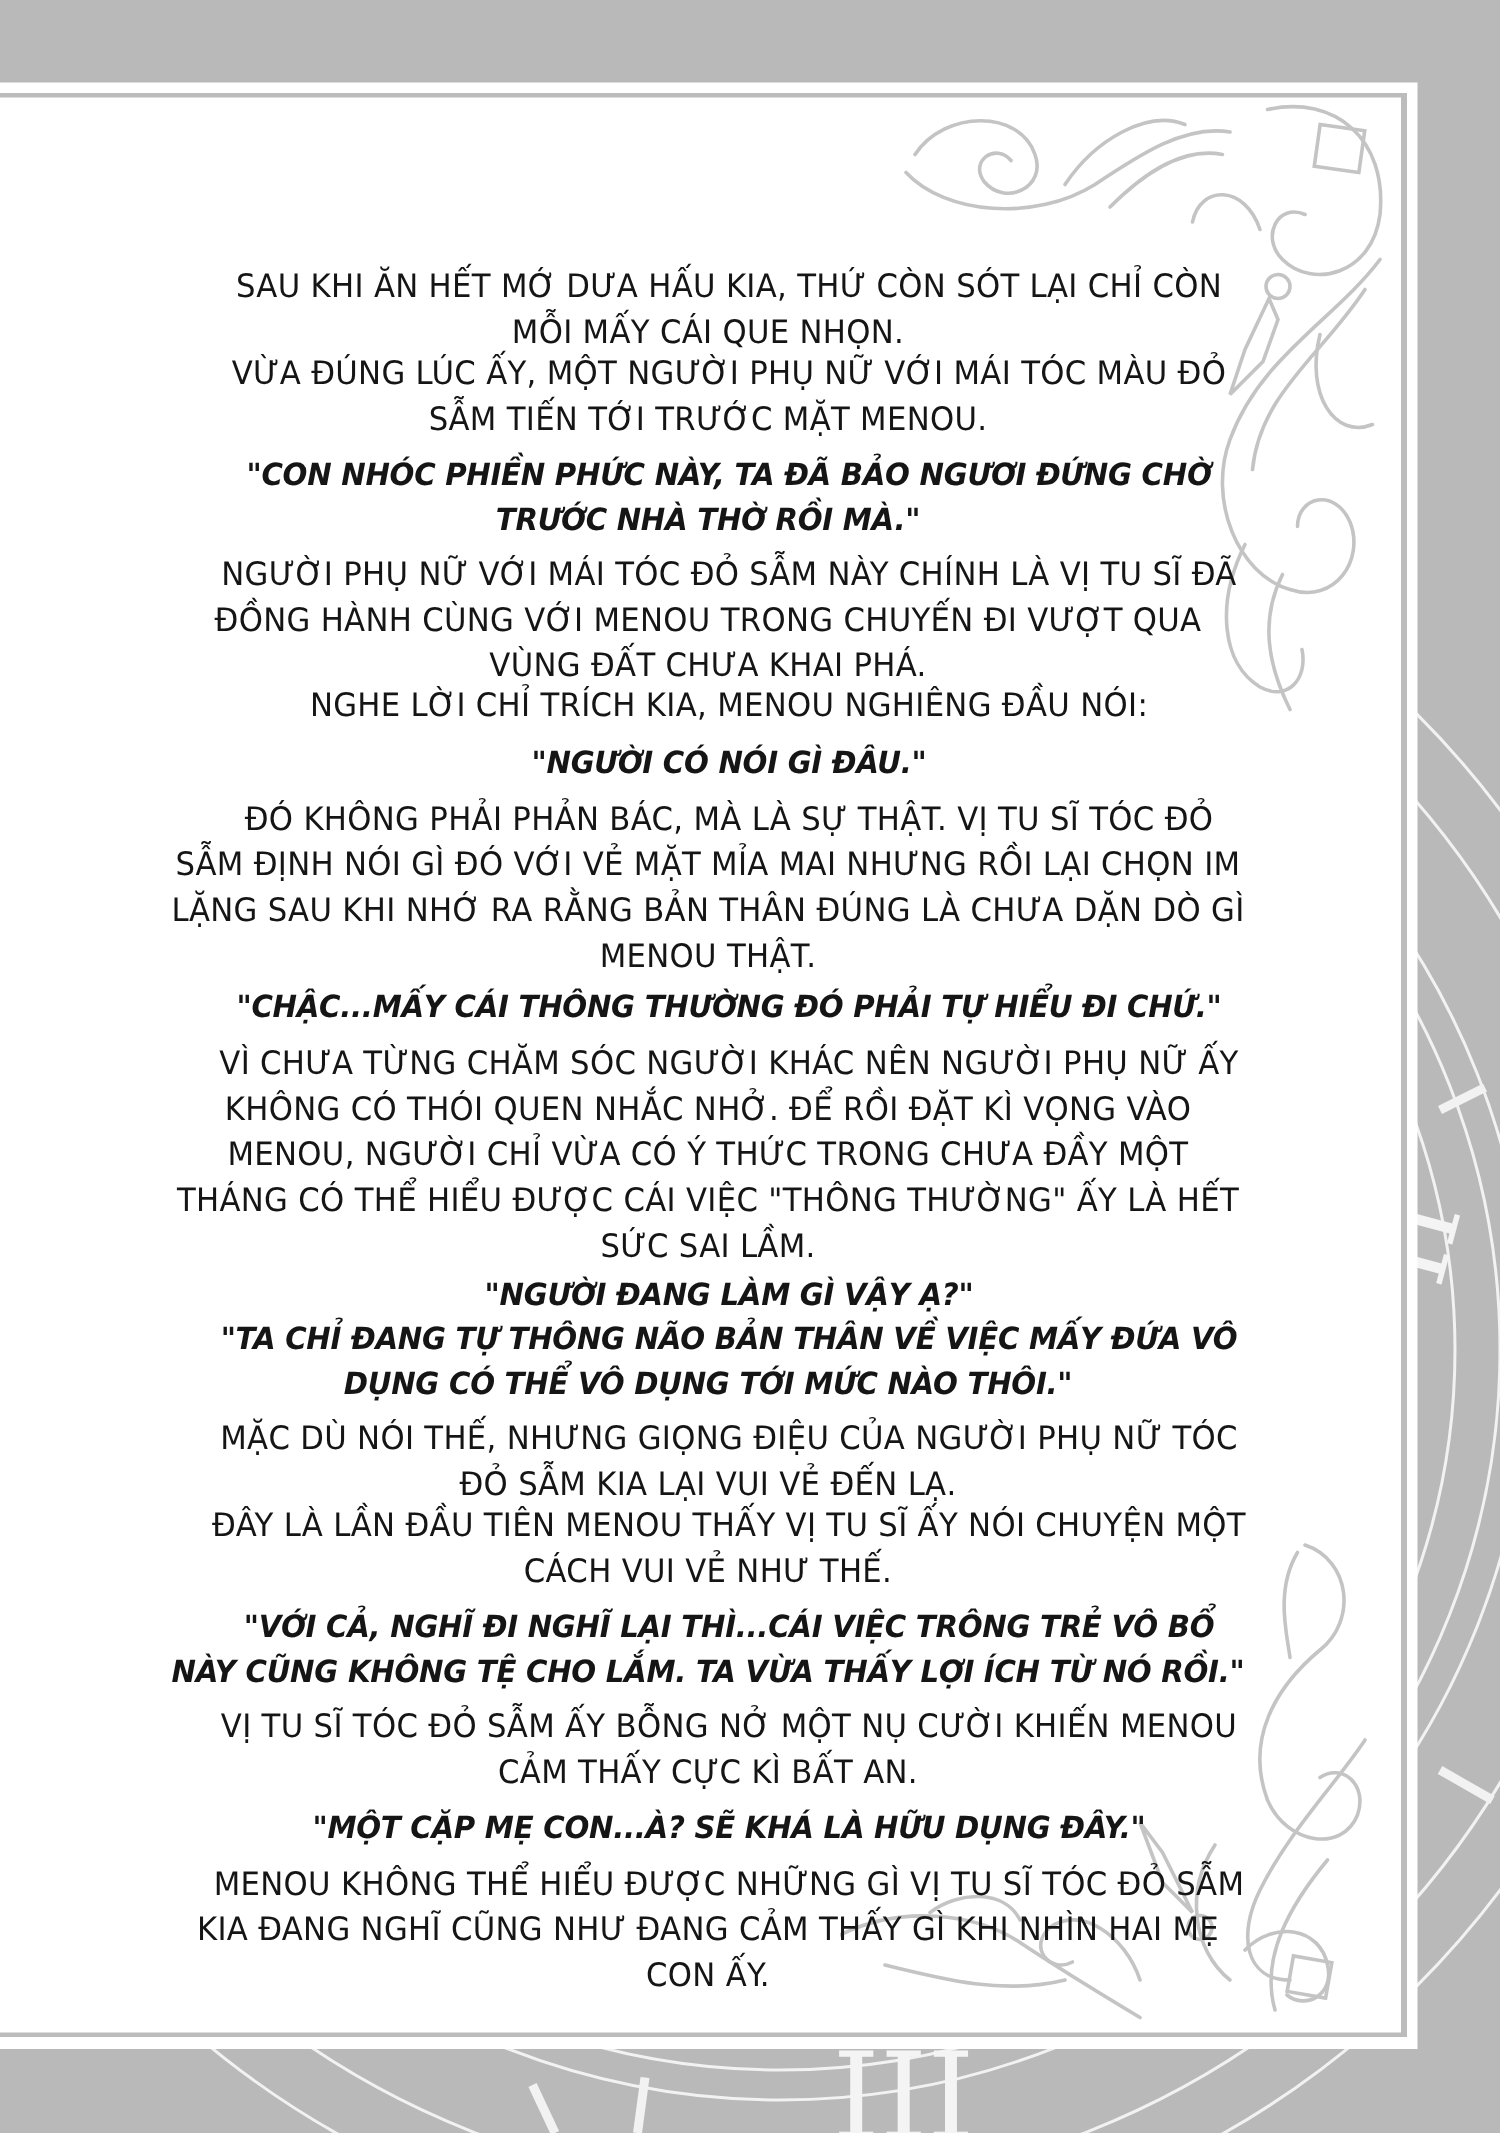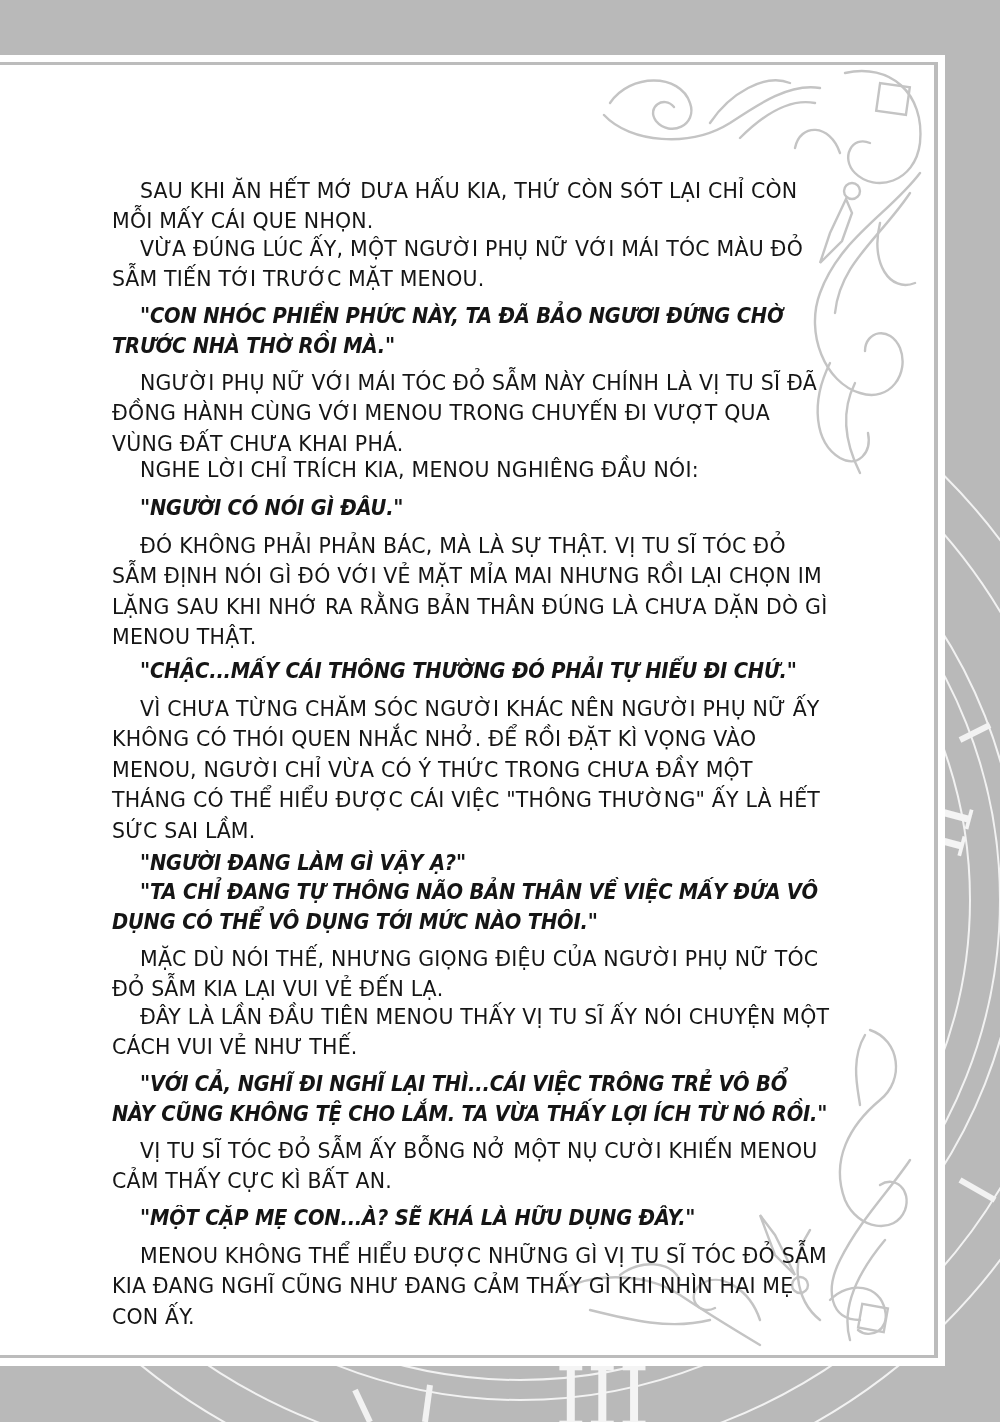--- a/index.html
+++ b/index.html
@@ -25,20 +25,21 @@
   .panel-inner-line-right {
     position: absolute; left: 934px; top: 7px; width: 4px; height: 1296px; background: #bcbcbc;
   }
   .ornament { position: absolute; pointer-events: none; }
   .text-block {
     position: absolute; left: 112px; top: 176px; width: 720px;
     color: #151515;
     font-size: 20.5px;
     letter-spacing: 0.2px;
     text-transform: uppercase;
+    text-align: center;
   }
   .para {
     margin: 0; line-height: 29px; text-indent: 28px;
     font-family: "DejaVu Sans", sans-serif;
     font-weight: normal;
     transform: scaleY(1.05);
     transform-origin: left top;
   }
   .para.dialogue {
     font-style: italic; font-weight: bold; letter-spacing: -0.2px;

